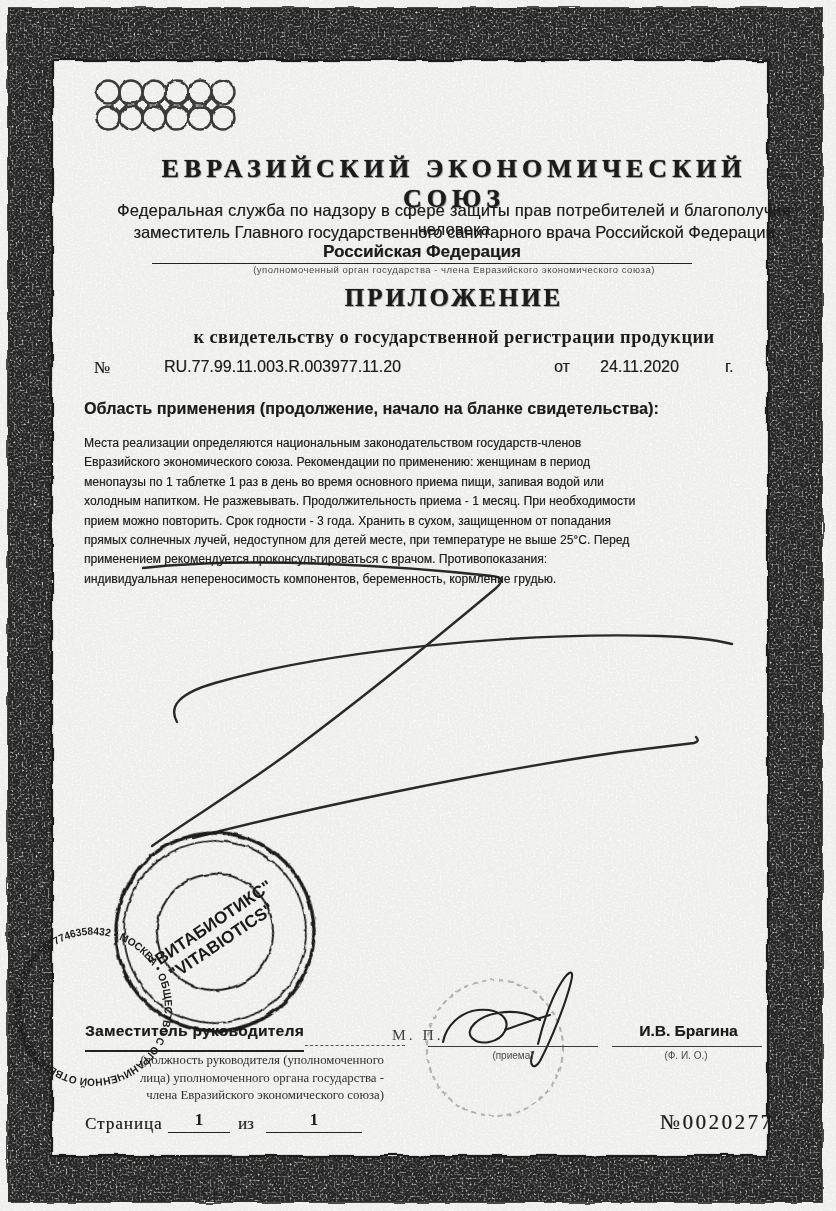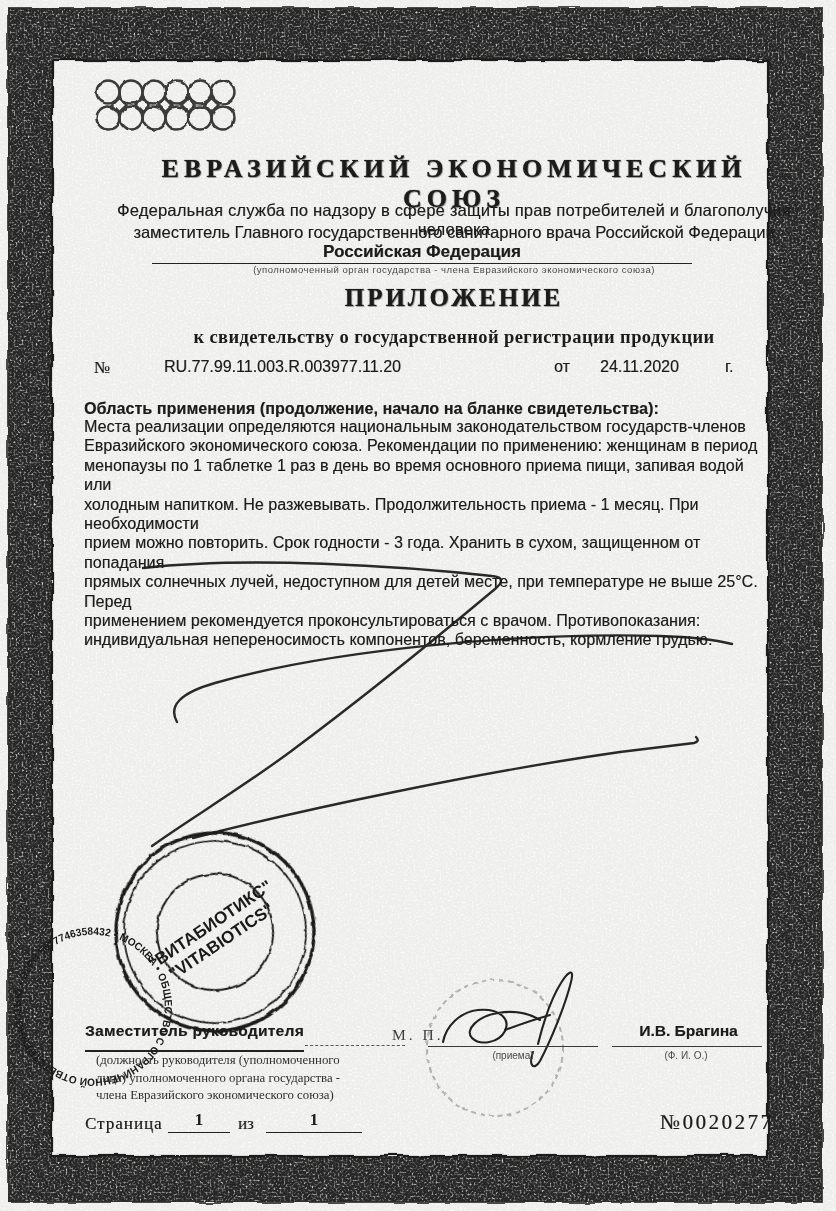--- a/index.html
+++ b/index.html
@@ -26,21 +26,21 @@
     text-shadow:0 0 1px rgba(10,10,10,.8), 1px 0.5px 0 rgba(30,30,30,.3);}
   .doc-sub{top:327px;font-size:18.5px;font-weight:bold;letter-spacing:0.4px;}
   .reg-row{top:358px;height:24px;font-size:16px;}
   .reg-row span{position:absolute;white-space:nowrap;}
   .reg-no-label{left:10px;font-family:"Liberation Serif",serif;font-size:17px;}
   .reg-no{left:80px;}
   .reg-ot{left:470px;}
   .reg-date{left:516px;}
   .reg-g{left:641px;}
   .scope-head{top:393px;font-size:16px;font-weight:bold;letter-spacing:0.1px;margin-top:7px;}
-  .scope-par{top:417px;font-size:16px;line-height:19.4px;letter-spacing:0.05px;}
+  .scope-par{top:434px;font-size:12px;line-height:19.4px;letter-spacing:0.05px;}
   .sig-row{position:absolute;top:1020px;left:0;width:836px;height:40px;font-size:15.5px;}
   .deputy{position:absolute;left:85px;top:2px;font-weight:bold;border-bottom:2px solid #222;
     padding-bottom:10px;letter-spacing:0.3px;}
   .dash-line{position:absolute;left:305px;top:25px;width:100px;border-bottom:1.6px dashed #555;}
   .mp{position:absolute;left:392px;top:6px;font-family:"Liberation Serif",serif;color:#3d3d3d;
     letter-spacing:3px;filter:blur(0.5px);}
   .sign-line{position:absolute;left:428px;top:26px;width:170px;border-bottom:1.5px solid #3a3a3a;}
   .sign-cap{position:absolute;left:448px;top:30px;width:130px;text-align:center;font-size:10px;
     color:#4a4a4a;filter:blur(0.5px);}
   .name{position:absolute;left:616px;top:2px;width:145px;text-align:center;font-weight:bold;}
@@ -172,21 +172,21 @@
         <div>Места реализации определяются национальным законодательством государств-членов</div>
         <div>Евразийского экономического союза. Рекомендации по применению: женщинам в период</div>
         <div>менопаузы по 1 таблетке 1 раз в день во время основного приема пищи, запивая водой или</div>
         <div>холодным напитком. Не разжевывать. Продолжительность приема - 1 месяц. При необходимости</div>
         <div>прием можно повторить. Срок годности - 3 года. Хранить в сухом, защищенном от попадания</div>
         <div>прямых солнечных лучей, недоступном для детей месте, при температуре не выше 25°С. Перед</div>
         <div>применением рекомендуется проконсультироваться с врачом. Противопоказания:</div>
         <div>индивидуальная непереносимость компонентов, беременность, кормление грудью.</div>
       </div>
 
-    <div class="abs pos-cap" style="left:12px;">
+    <div class="abs pos-cap" style="left:0;text-align:right;">
         <div>(должность руководителя (уполномоченного</div>
         <div>лица) уполномоченного органа государства -</div>
         <div>члена Евразийского экономического союза)</div>
       </div>
   </div>
 
   <div class="sig-row">
     <div class="deputy grit">Заместитель руководителя</div>
     <div class="dash-line"></div>
     <div class="mp">М. П.</div>

